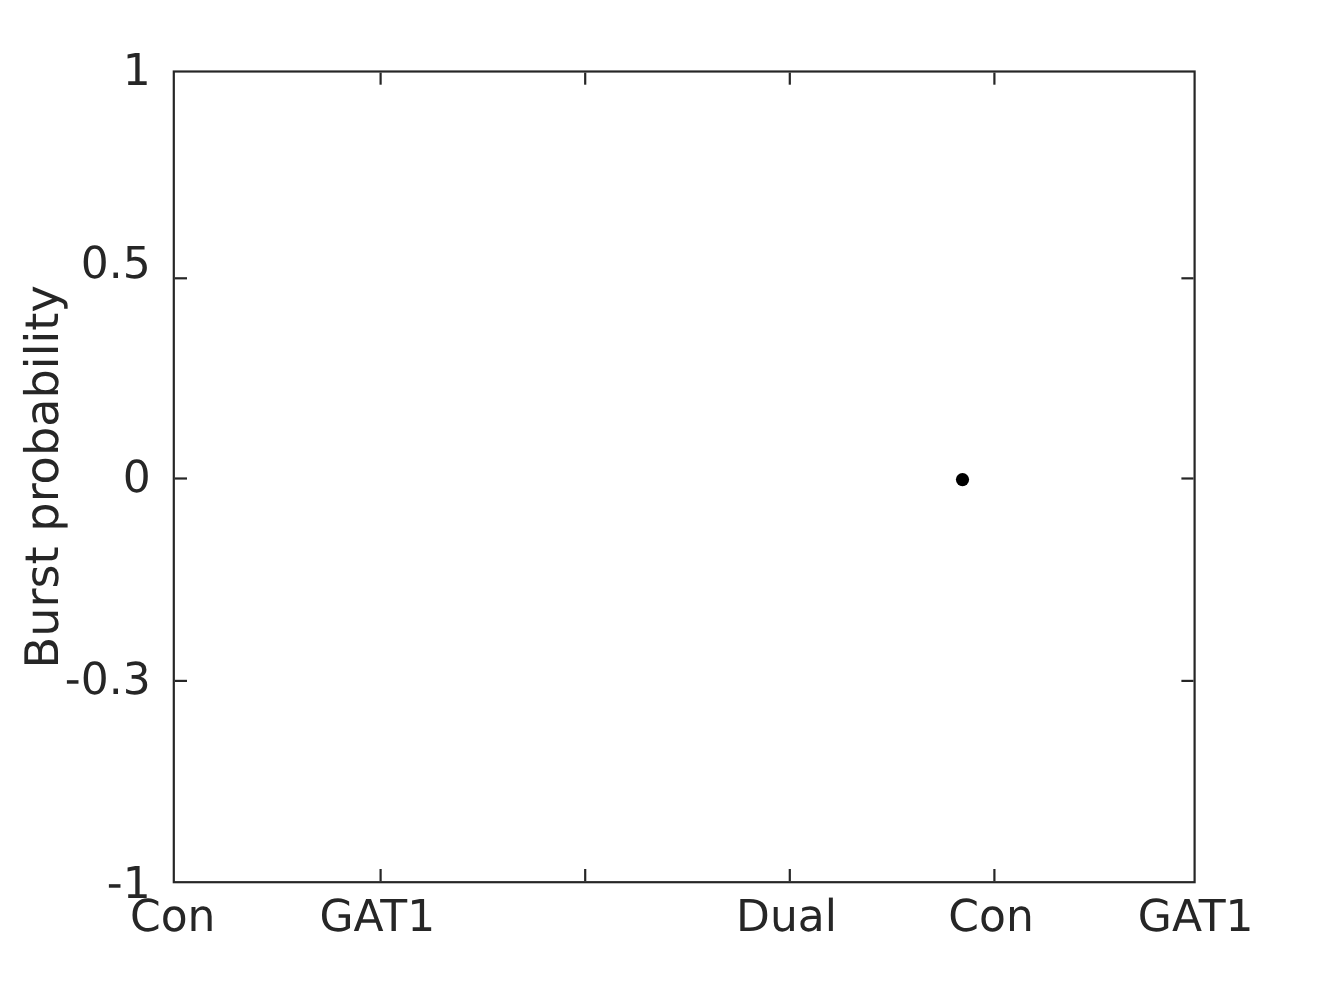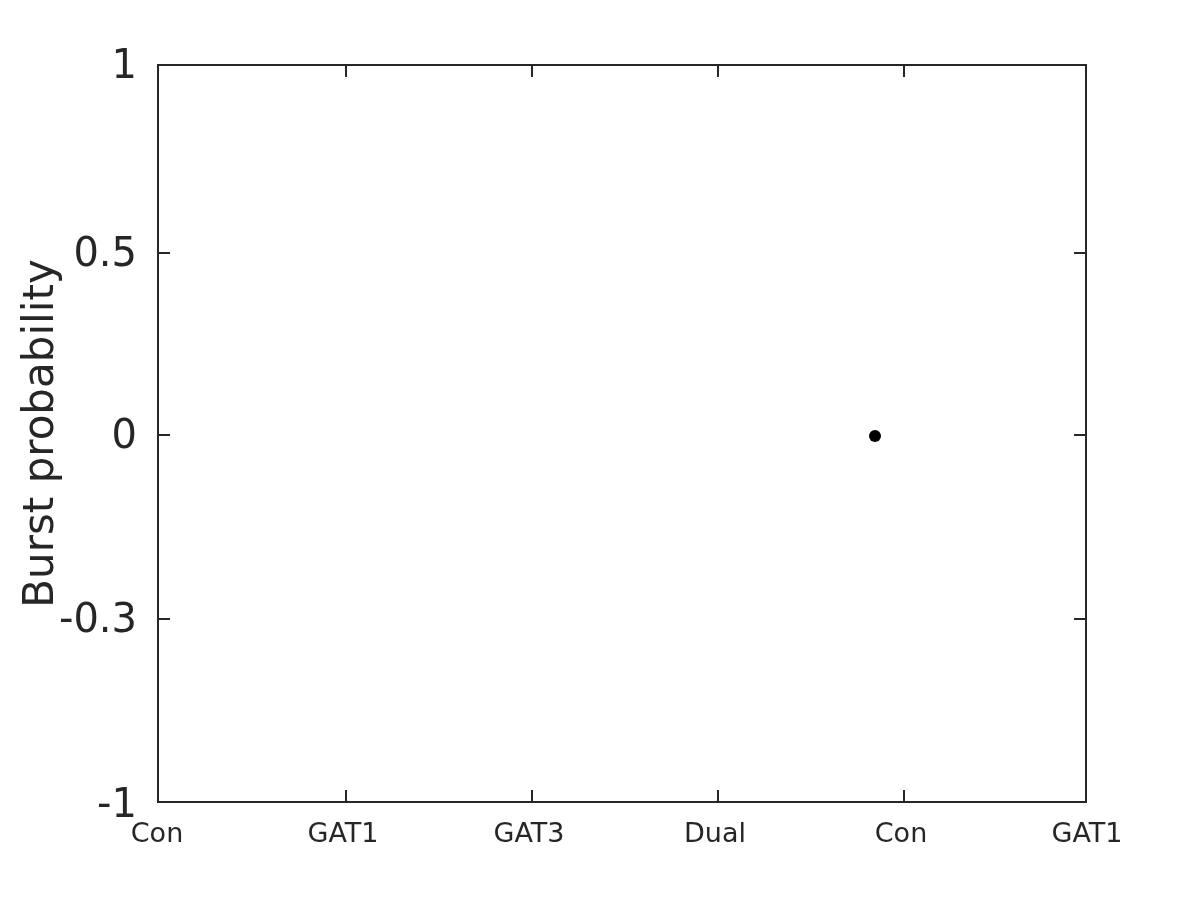--- a/index.html
+++ b/index.html
@@ -70,21 +70,21 @@
     right: 1107px;              
     text-align: right;
     font-size: 40px;
     line-height: 40px;
     color: #262626;
     white-space: nowrap;
   }
   .xtick-label {
     position: absolute;
     top: 810px;
-    font-size: 27px;
+    font-size: 40px;
     line-height: 46px;
     color: #262626;
     white-space: nowrap;
     text-align: center;
     transform: translateX(-50%);
   }
 
   
   #ylabel {
     position: absolute;
@@ -112,28 +112,27 @@
   }
 </style>
 </head>
 <body>
 
 <div id="figure">
 
   <div id="ylabel">Burst probability</div>
 
   <div class="ytick-label" style="top:44px;  right:1063px;">1</div>
-  <div class="ytick-label" style="top:232px; right:1063px;">0.5</div>
+  <div class="ytick-label" style="top:220px; right:1063px;">0.5</div>
   <div class="ytick-label" style="top:414px; right:1063px;">0</div>
   <div class="ytick-label" style="top:598px; right:1063px;">-0.3</div>
   <div class="ytick-label" style="top:783px; right:1063px;">-1</div>
 
   <div class="xtick-label" style="left:157px;">Con</div>
   <div class="xtick-label" style="left:343px;">GAT1</div>
-  <div class="xtick-label" style="left:529px;">GAT3</div>
   <div class="xtick-label" style="left:715px;">Dual</div>
   <div class="xtick-label" style="left:901px;">Con</div>
   <div class="xtick-label" style="left:1087px;">GAT1</div>
 
   <div id="plot-area">
 
     <div class="ytick" style="top:186px;"></div>
     <div class="ytick" style="top:368px;"></div>
     <div class="ytick" style="top:552px;"></div>
 

